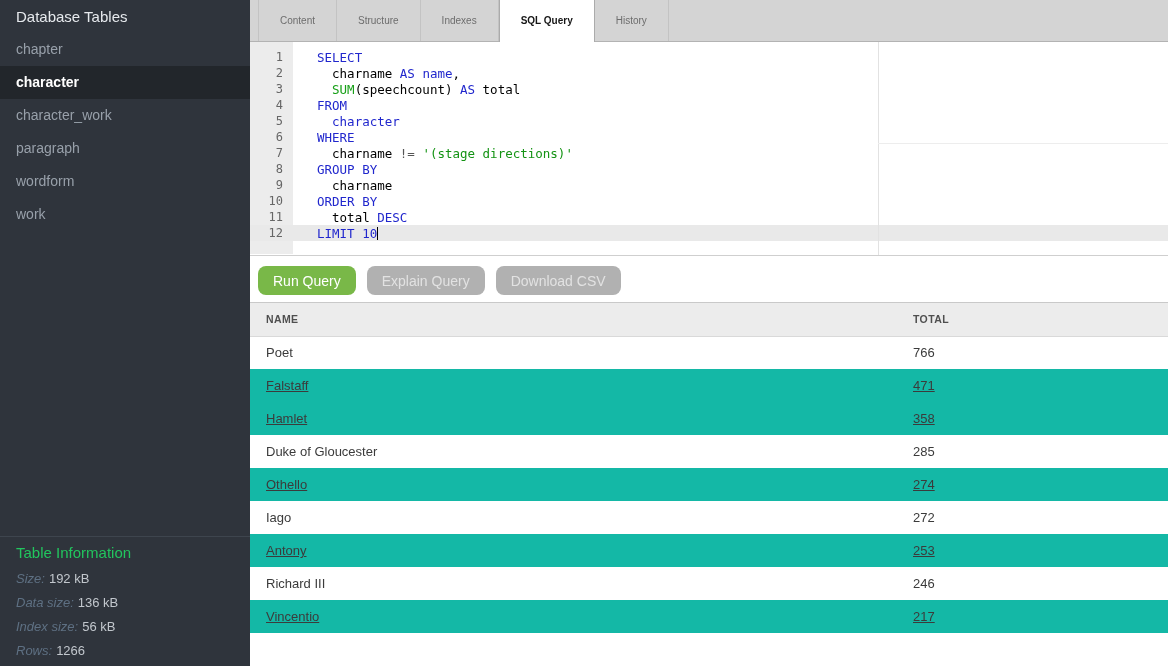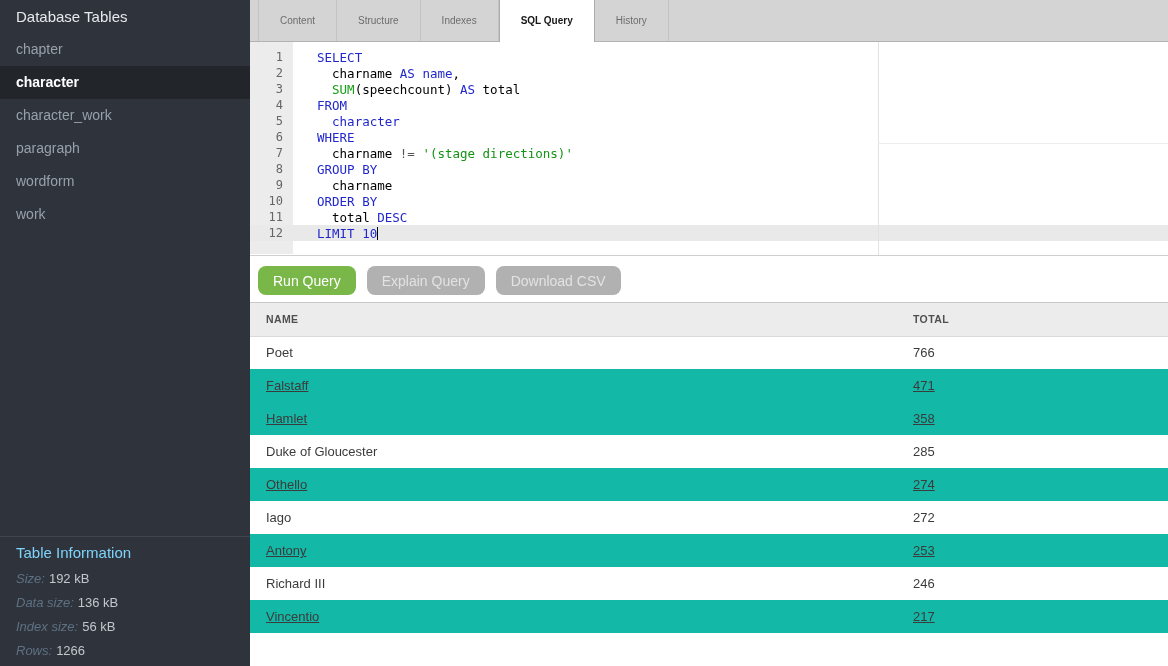--- a/index.html
+++ b/index.html
@@ -11,21 +11,21 @@
   .sidebar { position:relative; flex:0 0 250px; width:250px; height:100%;
              background:var(--sidebar-bg,#2f343c); }
   .sb-header { height:33px; line-height:33px; padding-left:16px;
                font-size:15px; color:#e6e9ed; }
   .sb-item { height:33px; line-height:33px; padding-left:16px;
              font-size:14px; color:#98a0aa; cursor:pointer; }
   .sb-item.selected { background:var(--sidebar-selected-bg,#22262b);
                       color:#ffffff; font-weight:700; }
   .table-info { position:absolute; left:0; right:0; bottom:0;
                 border-top:1px solid #3e454e; padding:6px 16px 3px; }
-  .ti-title { font-size:15px; line-height:20px; color:#7dd3fc; margin-bottom:4px; }
+  .ti-title { font-size:15px; line-height:20px; color:#22c55e; margin-bottom:4px; }
   .ti-row { font-size:13px; line-height:24px; }
   .ti-label { color:#5e7083; margin-right:4px;font-style:italic; }
   .ti-value { color:#c2c7cd; }
 
   
   .main { flex:1 1 auto; min-width:0; display:flex; flex-direction:column; background:#fff; }
 
   
   .tabbar { position:relative; height:42px; background:#d4d4d4; display:flex; }
   .tabbar::after { content:""; position:absolute; left:0; right:0; bottom:0;

